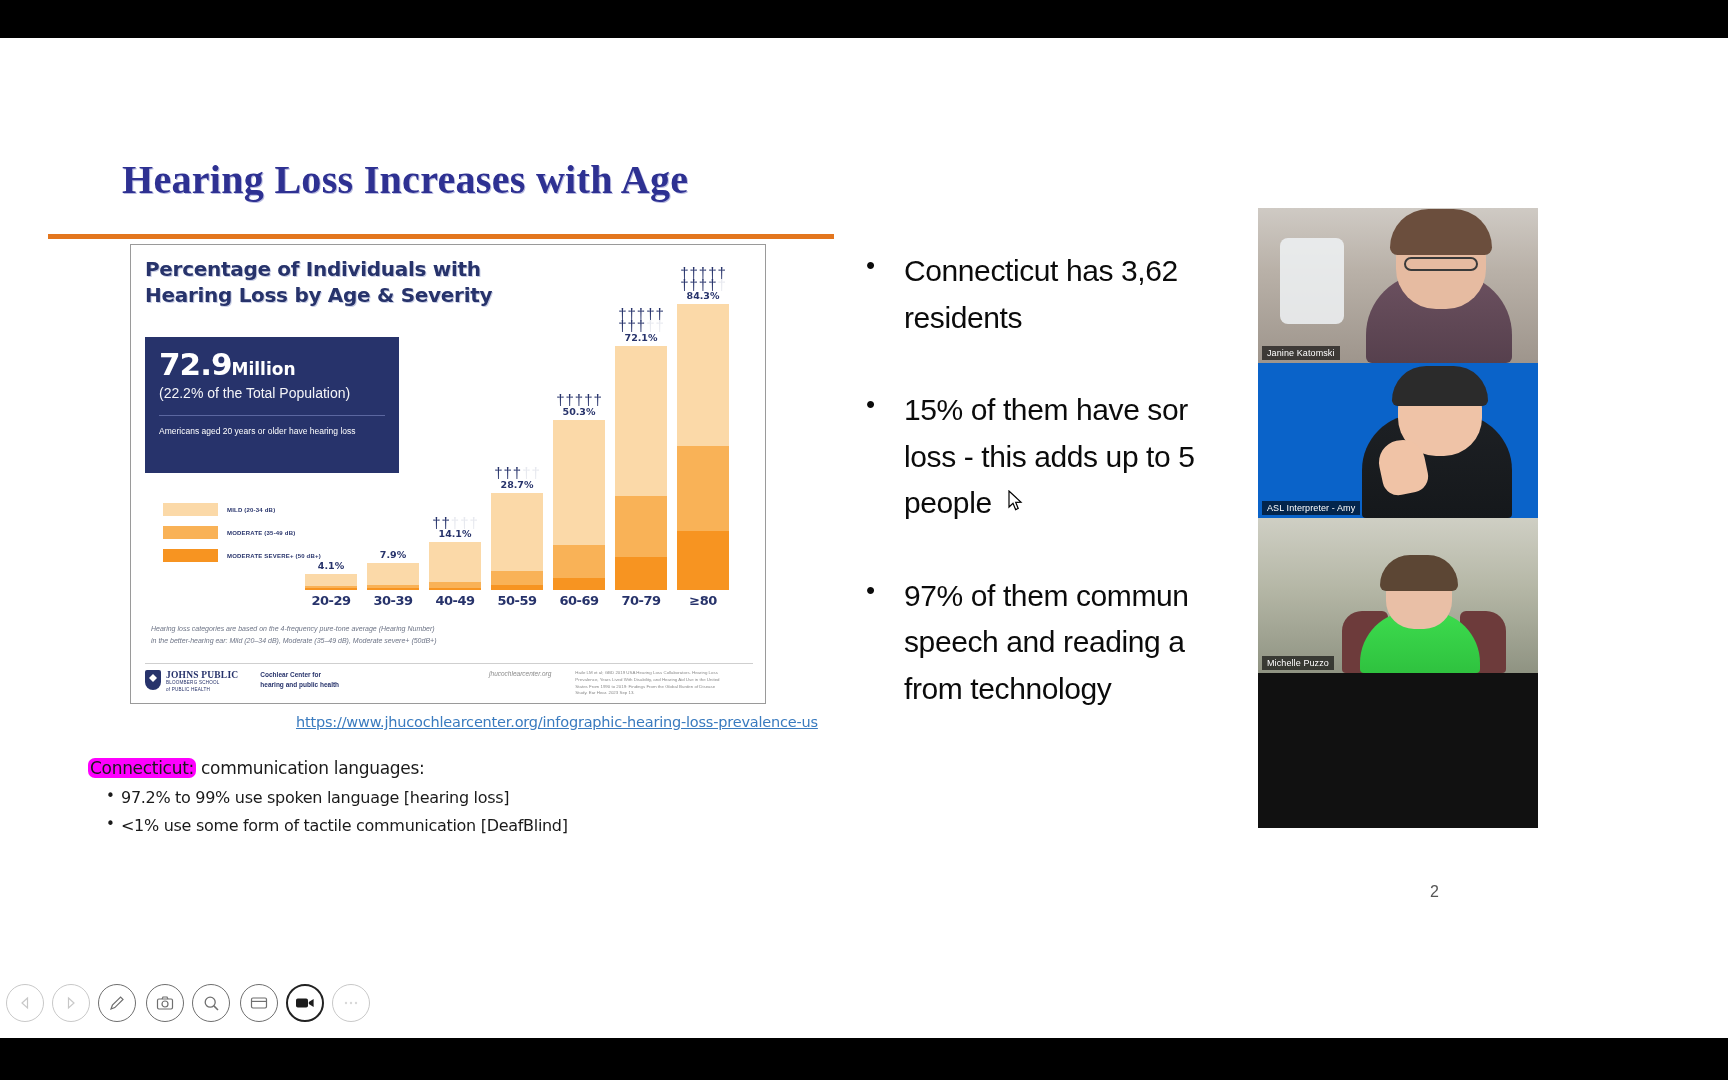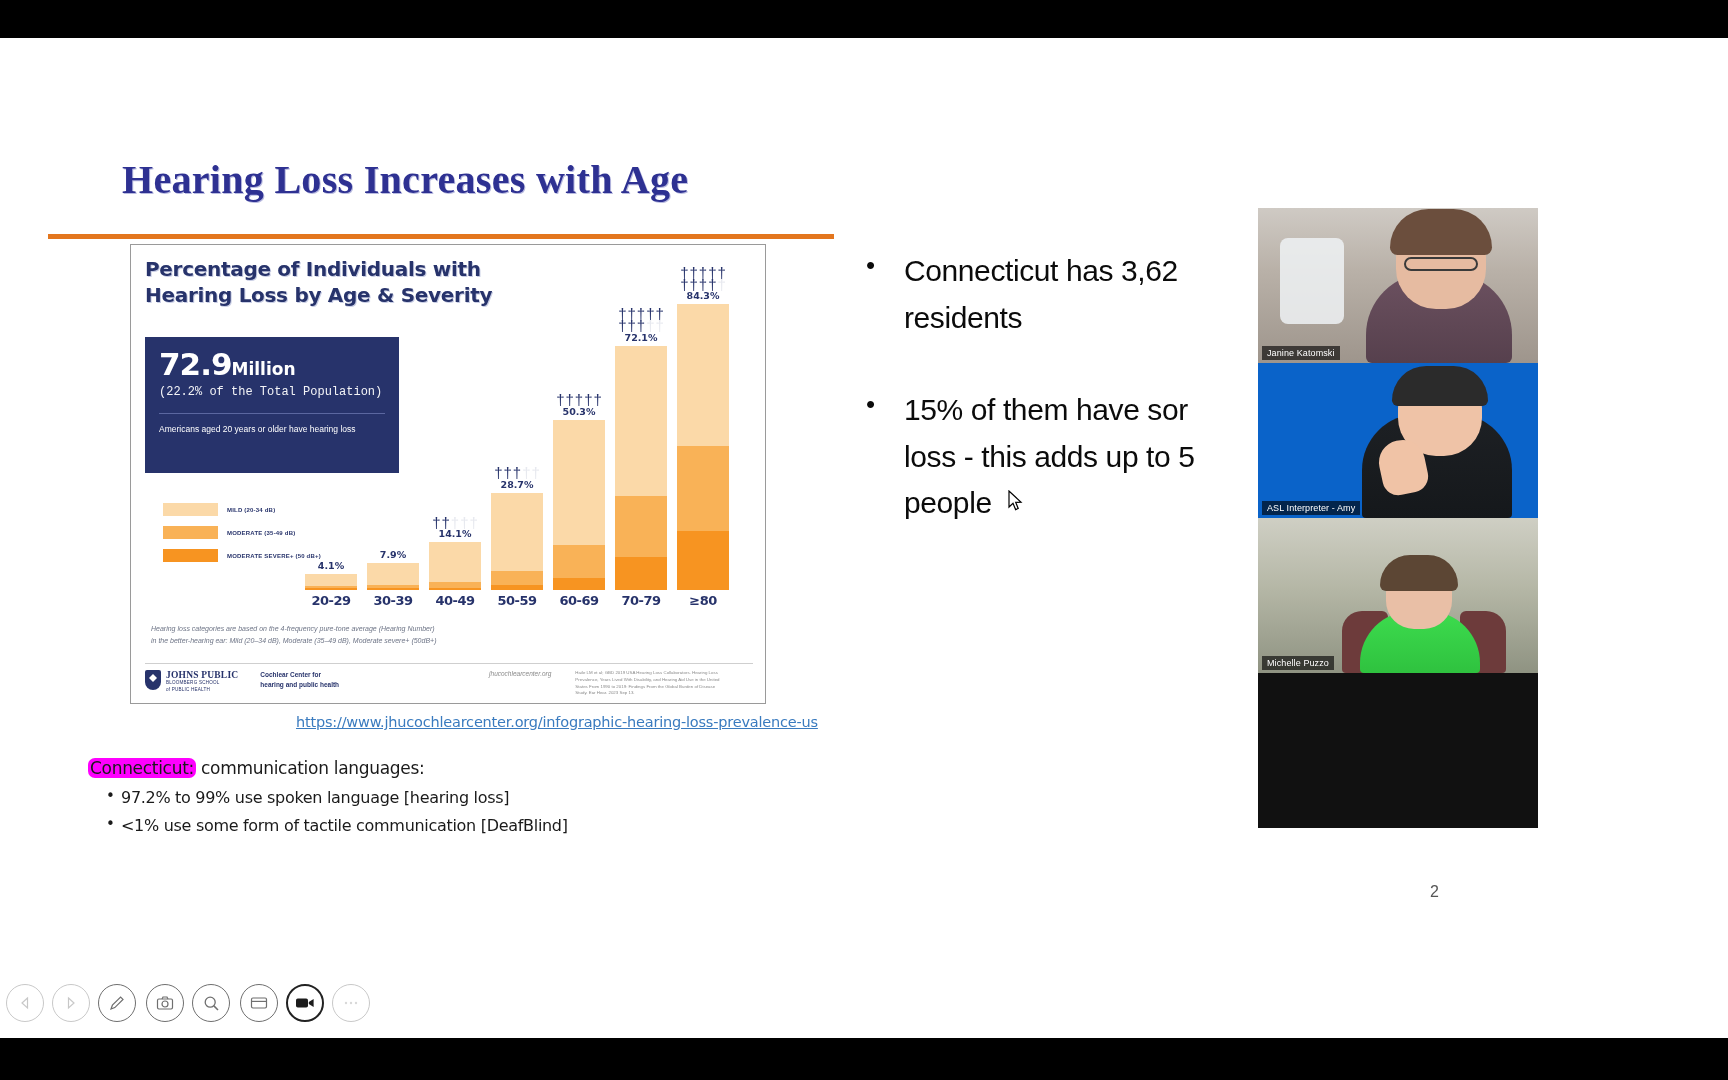--- a/index.html
+++ b/index.html
@@ -32,21 +32,21 @@
     font-family:"DejaVu Sans", sans-serif;
     font-size:20px; font-weight:700; color:#27336b; line-height:1.28;
     letter-spacing:-.3px; text-shadow:1px 1px 0 #c8cde4;
   }
   #stat-box {
     position:absolute; left:14px; top:92px; width:254px; height:136px;
     background:#27336b; color:#fff; padding:12px 14px;
   }
   #stat-big { font-family:"DejaVu Sans", sans-serif; font-weight:700; font-size:31px; line-height:1; letter-spacing:-1px;}
   #stat-big small { font-size:17px; font-weight:700; letter-spacing:0; }
-  #stat-sub { font-size:12px; margin-top:5px; opacity:.95;font-family:Liberation Mono, monospace; }
+  #stat-sub { font-size:14px; margin-top:5px; opacity:.95; }
   #stat-div { height:1px; background:#5b67a0; margin:14px 0 10px; }
   #stat-note { font-size:8.5px; line-height:1.35; }
 
   
   #legend { position:absolute; left:32px; top:258px; }
   .lg-row { display:flex; align-items:center; margin-bottom:10px; }
   .lg-sw  { width:55px; height:13px; }
   .lg-tx  { font-size:6px; font-weight:700; color:#27336b; margin-left:9px; letter-spacing:.2px; }
 
   
@@ -385,20 +385,23 @@
           <li>&lt;1% use some form of tactile communication [DeafBlind]</li>
         </ul>
     </div>
 
     <ul id="right-list">
         <li>Connecticut has 3,62
 residents</li>
         <li>15% of them have sor
 loss - this adds up to 5
 people</li>
+        <li>97% of them commun
+speech and reading a
+from technology</li>
       </ul>
 
     <div id="slide-num">2</div>
 
     <div id="video-rail">
 
 
       <div class="tile" id="tile-2">
         <div id="t2-light"></div>
         <div id="t2-body"></div>

